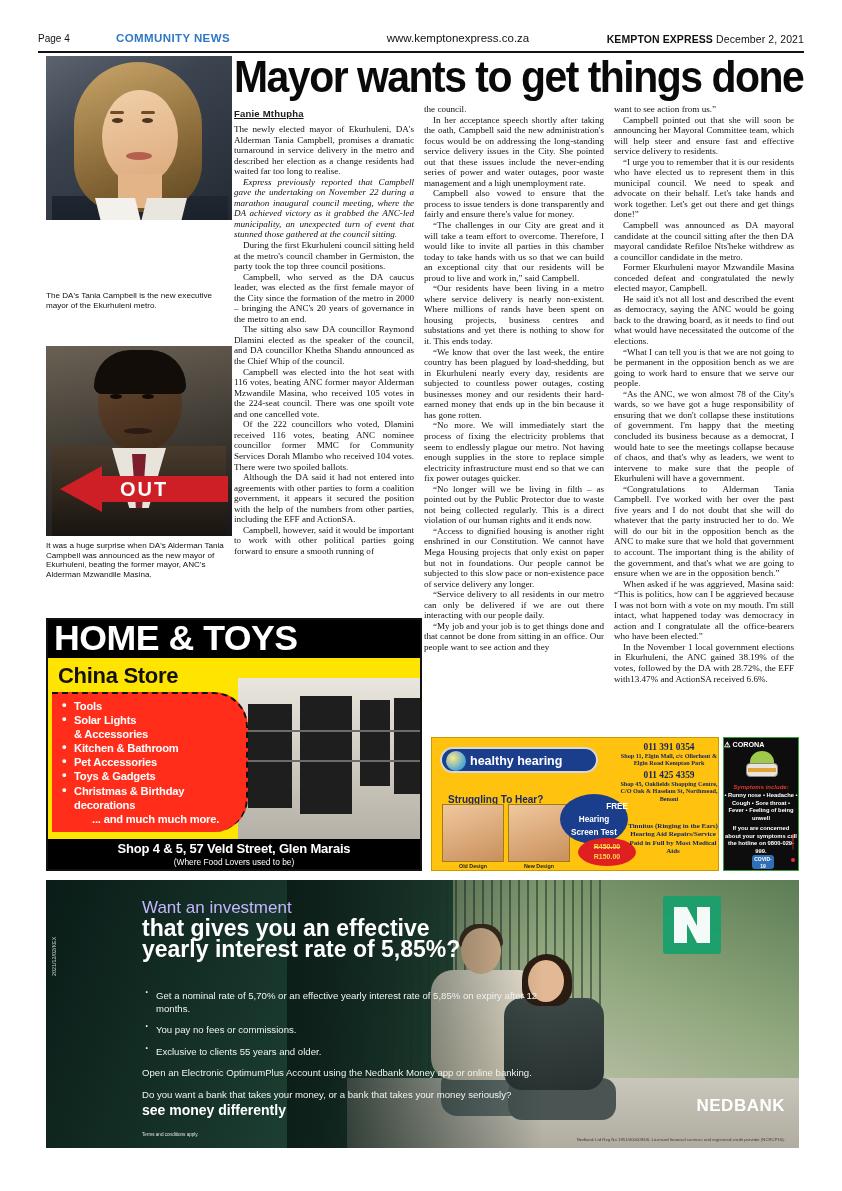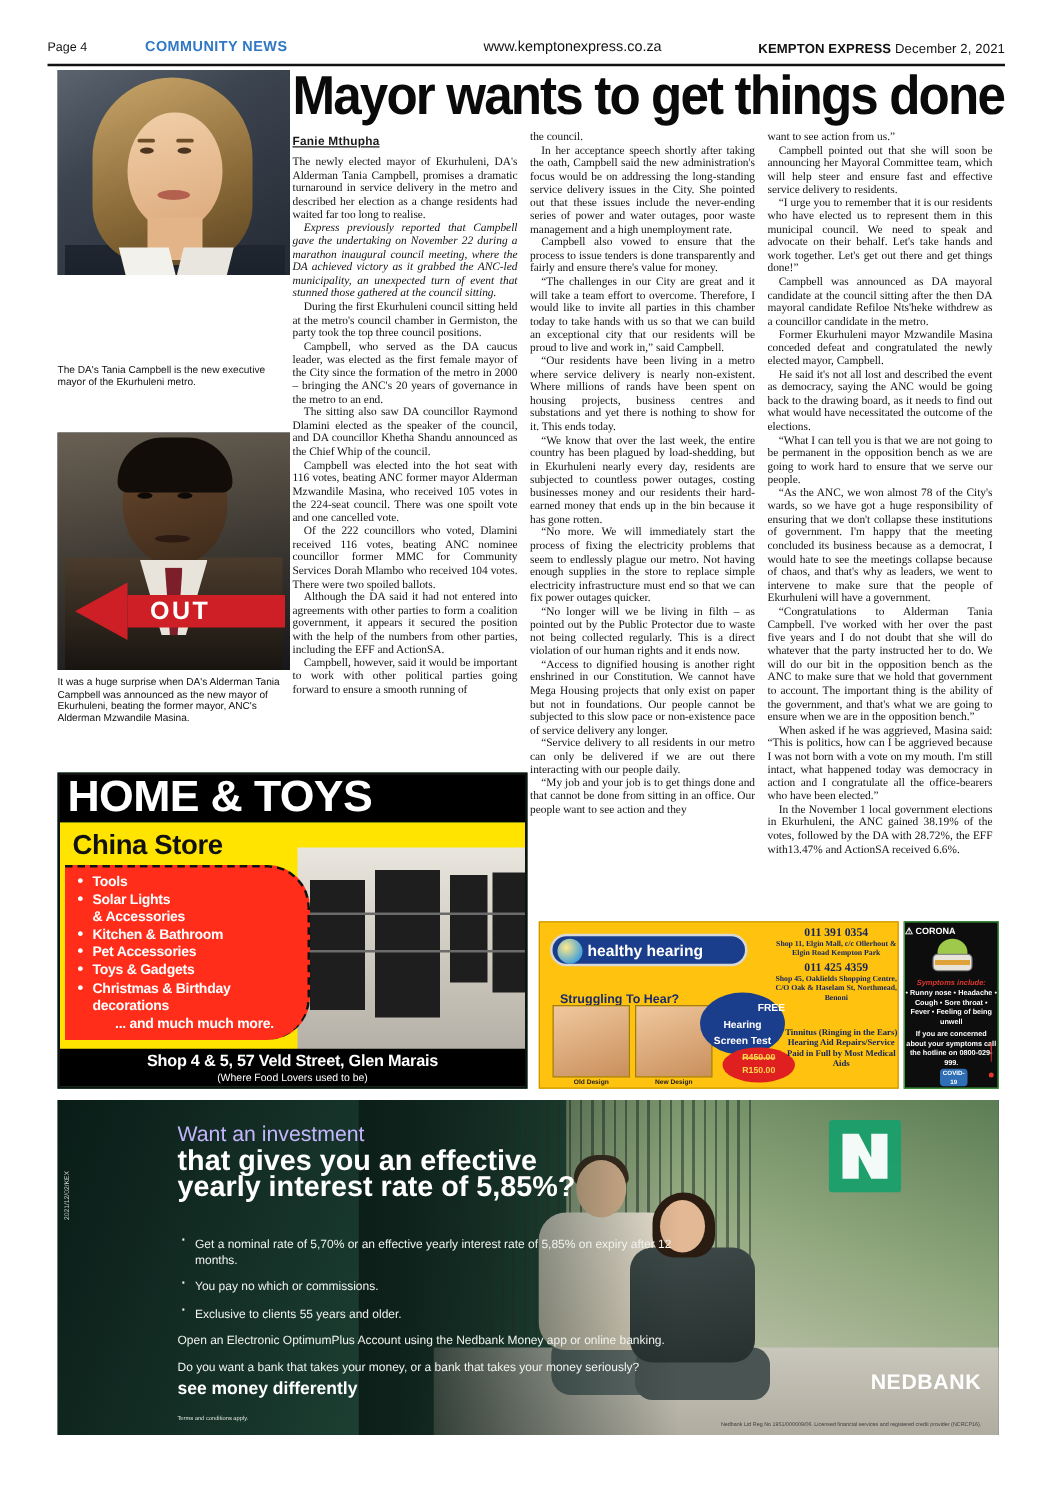--- a/index.html
+++ b/index.html
@@ -448,21 +448,21 @@
     <div class="sidecode">2021/12/02/KEX</div>
 
     <div class="ntitle">
       <div class="nt1">Want an investment</div>
       <div class="nt2">that gives you an effective</div>
       <div class="nt2">yearly interest rate of 5,85%?</div>
     </div>
 
     <div class="nbody">
       <p class="bul">Get a nominal rate of 5,70% or an effective yearly interest rate of 5,85% on expiry after 12 months.</p>
-      <p class="bul">You pay no which or commissions.</p>
+      <p class="bul">You pay no fees or commissions.</p>
       <p class="bul">Exclusive to clients 55 years and older.</p>
       <p>Open an Electronic OptimumPlus Account using the Nedbank Money app or online banking.</p>
       <p>Do you want a bank that takes your money, or a bank that takes your money seriously?</p>
     </div>
 
     <div class="slogan">see money differently</div>
     <div class="terms">Terms and conditions apply.</div>
 
     <div class="nedlogo">
       <svg width="58" height="58" viewBox="0 0 58 58">

